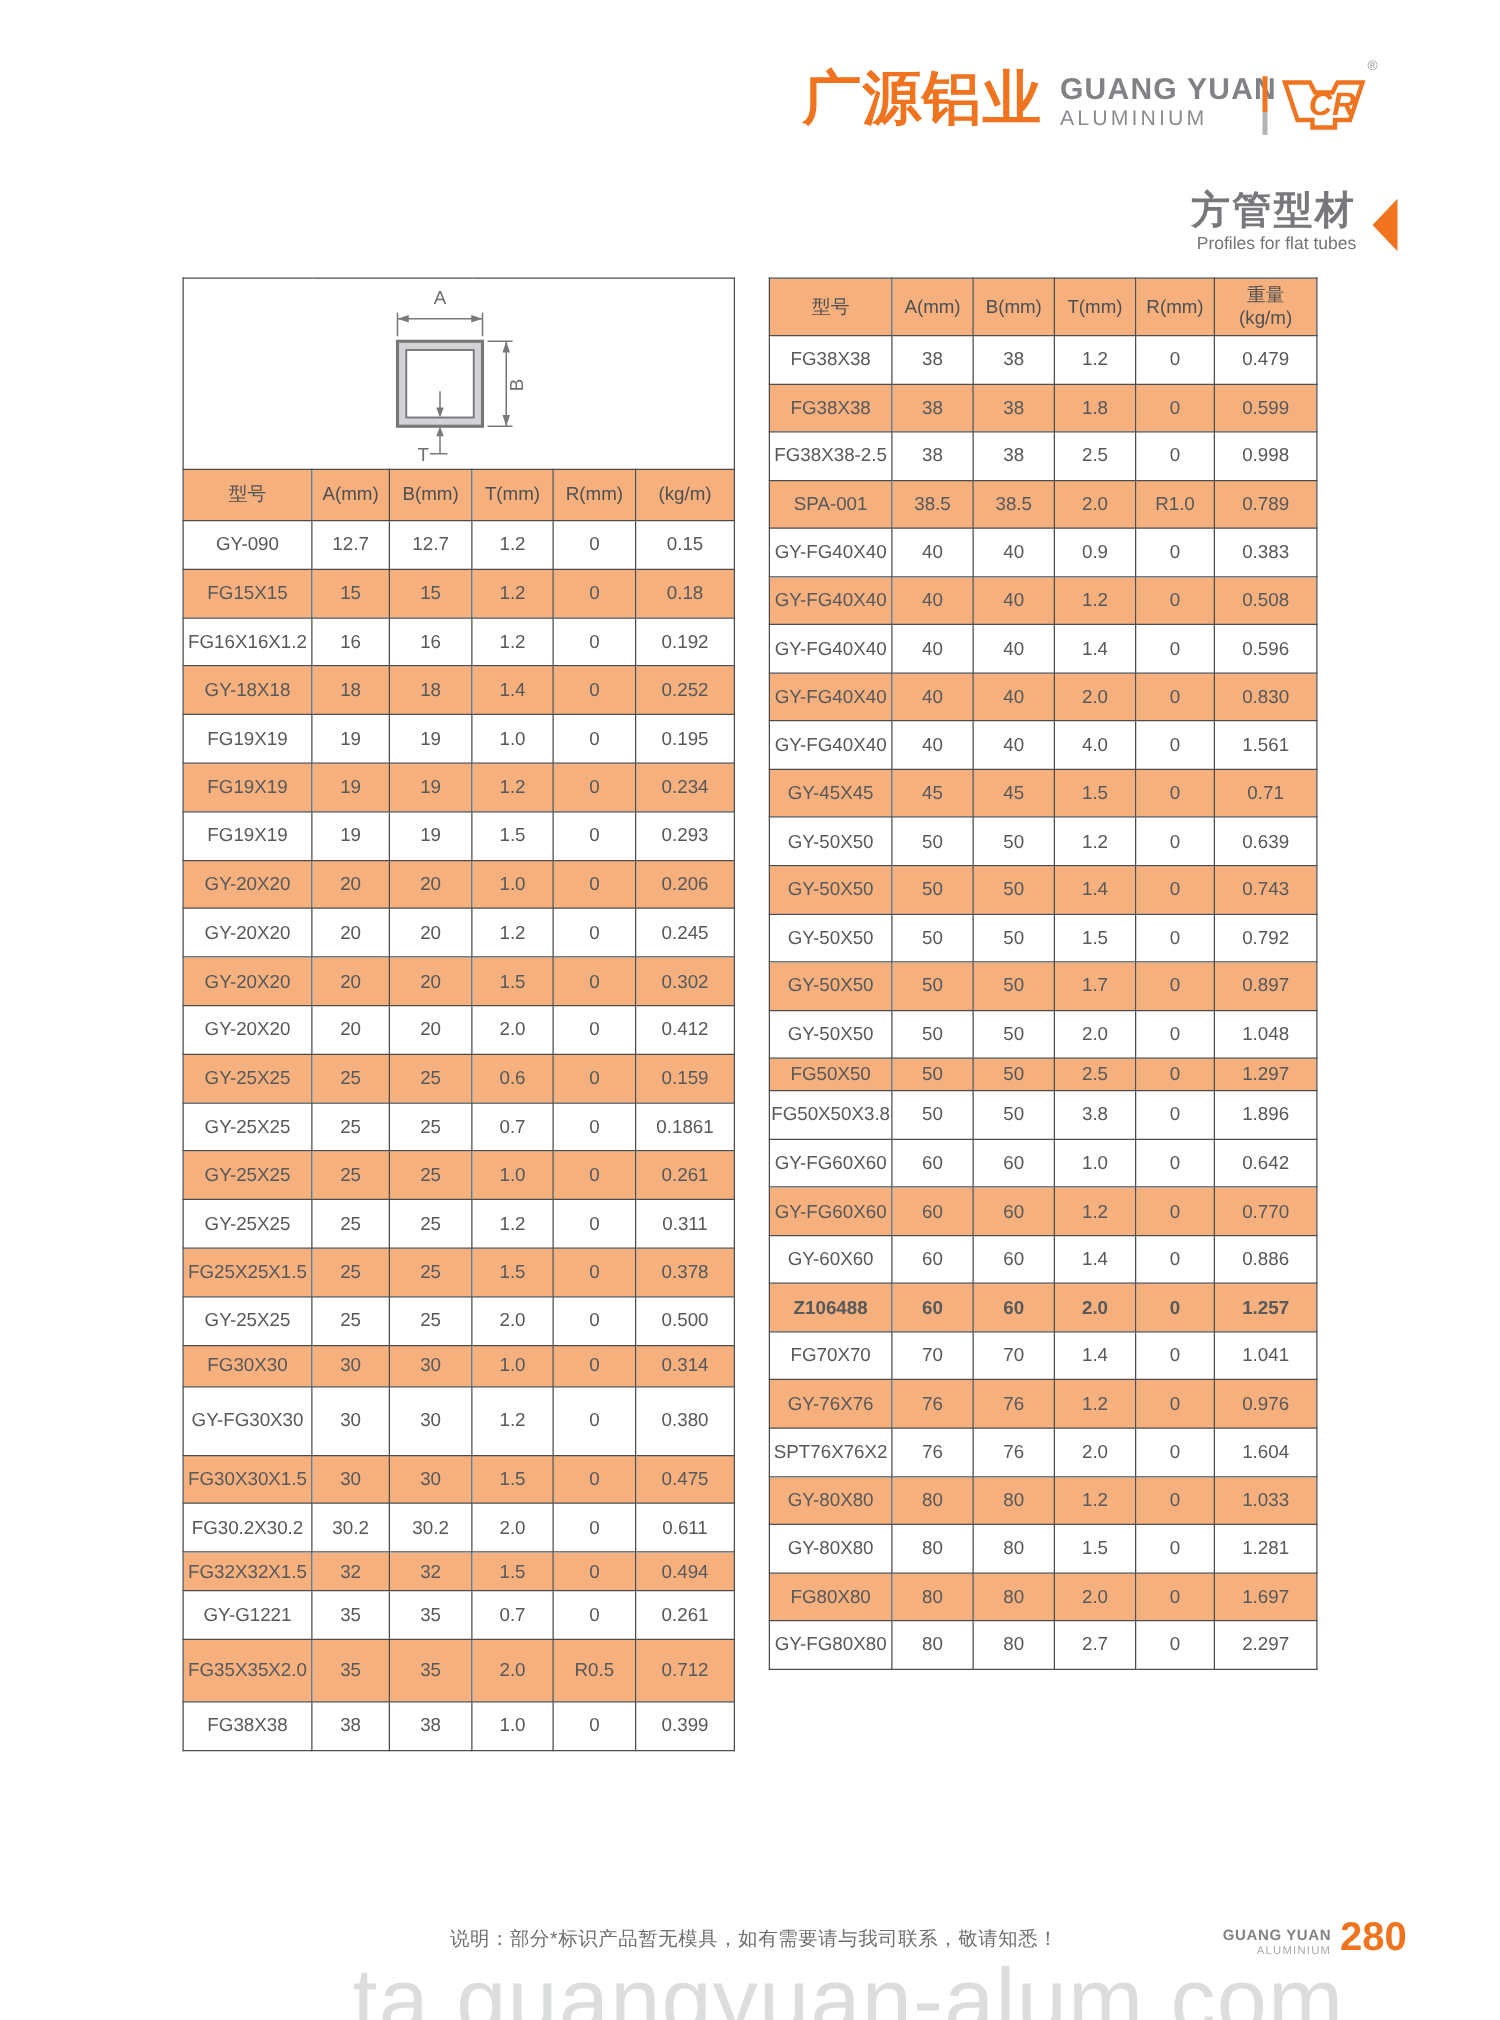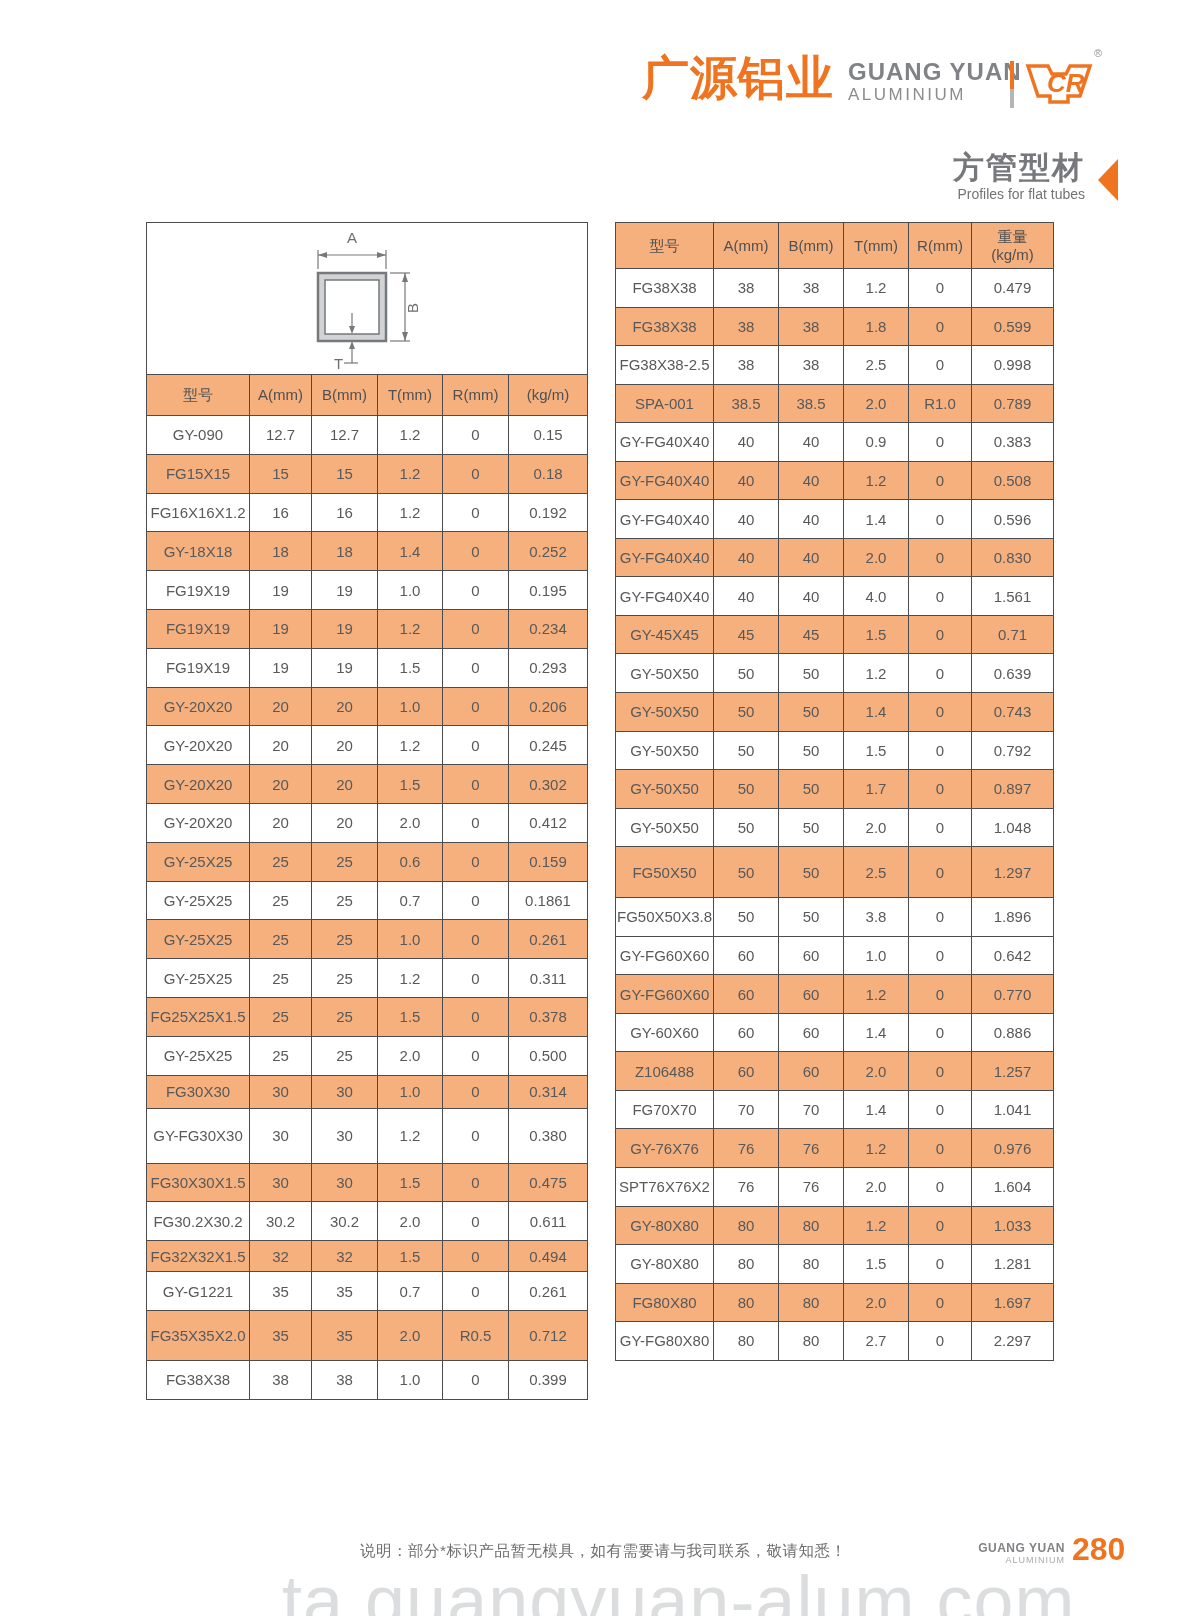--- a/index.html
+++ b/index.html
@@ -486,21 +486,21 @@
           <td>0.897</td>
         </tr>
         <tr style="height: 38.55px;">
           <td>GY-50X50</td>
           <td>50</td>
           <td>50</td>
           <td>2.0</td>
           <td>0</td>
           <td>1.048</td>
         </tr>
-        <tr class="alt" style="height: 51px;">
+        <tr class="alt" style="height: 26px;">
           <td>FG50X50</td>
           <td>50</td>
           <td>50</td>
           <td>2.5</td>
           <td>0</td>
           <td>1.297</td>
         </tr>
         <tr style="height: 38.55px;">
           <td>FG50X50X3.8</td>
           <td>50</td>
@@ -526,21 +526,21 @@
           <td>0.770</td>
         </tr>
         <tr style="height: 38.55px;">
           <td>GY-60X60</td>
           <td>60</td>
           <td>60</td>
           <td>1.4</td>
           <td>0</td>
           <td>0.886</td>
         </tr>
-        <tr class="alt" style="height: 38.55px;">
+        <tr class="alt" style="height: 38.55px; font-weight: bold;">
           <td>Z106488</td>
           <td>60</td>
           <td>60</td>
           <td>2.0</td>
           <td>0</td>
           <td>1.257</td>
         </tr>
         <tr style="height: 38.55px;">
           <td>FG70X70</td>
           <td>70</td>

